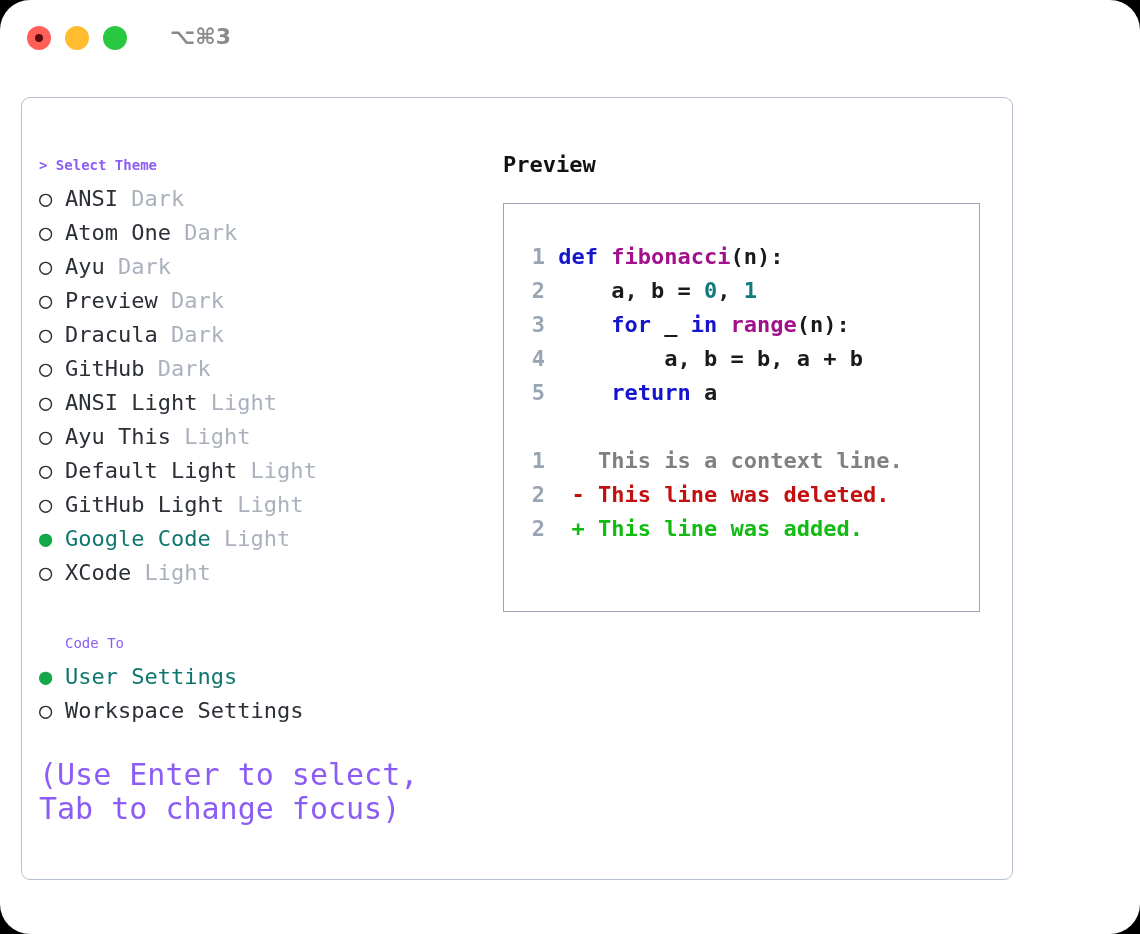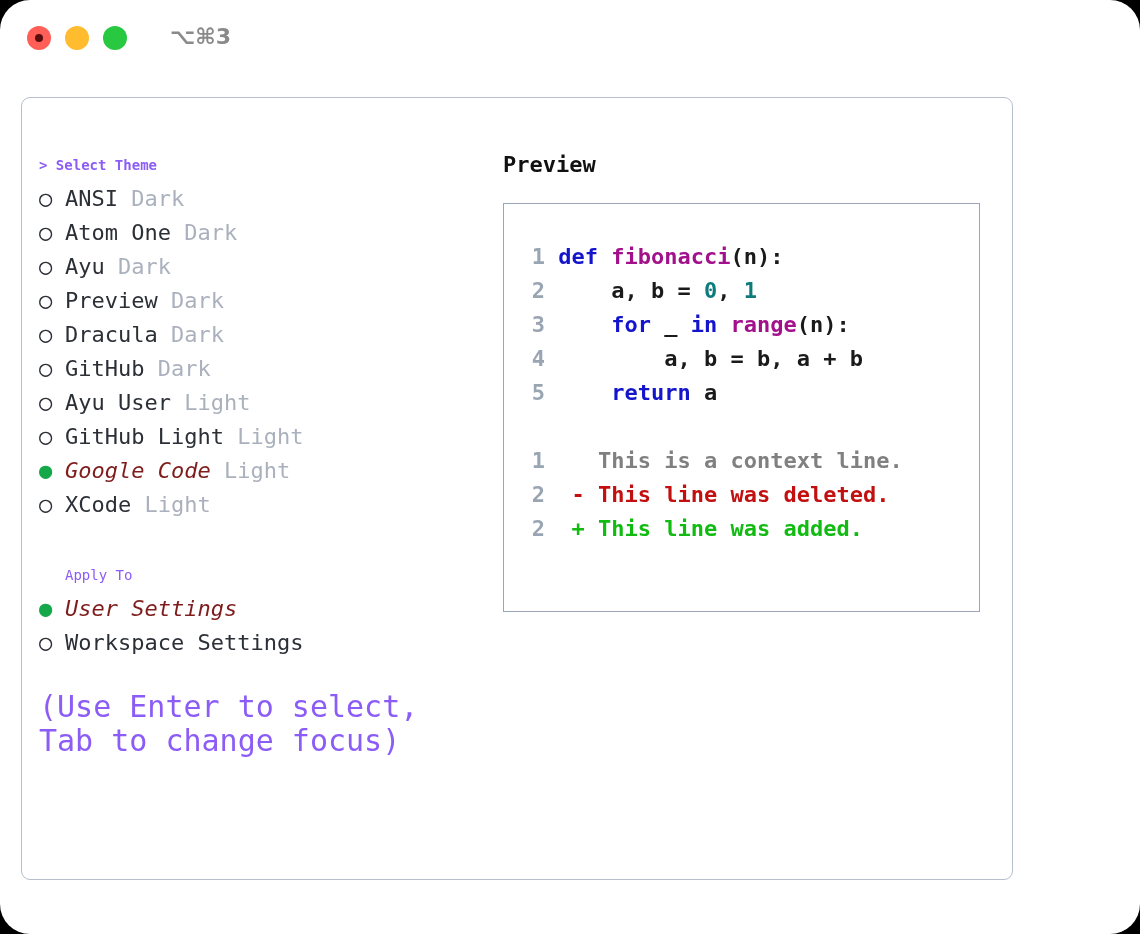--- a/index.html
+++ b/index.html
@@ -111,21 +111,21 @@
     white-space: pre;
     color: #2b2f36;
   }
   .marker {
     display: inline-block;
     width: 26px;
     color: #2b2f36;
   }
   .opt-row.selected .marker { color: #14a84a; }
   .opt-name { color: #2b2f36; }
-  .opt-row.selected .opt-name { color: #7f1d1d; font-style: italic; }
+  .opt-row.selected .opt-name { color: #0f766e; }
   .opt-variant { color: #aab1bd; }
 
   .spacer-lg { height: 36px; }
   .spacer-md { height: 30px; }
 
   .hint {
     font-size: 30px;
     line-height: 34px;
     color: #8b5cf6;
     width: 420px;
@@ -196,29 +196,31 @@
 
       <div class="left-col">
         <div class="section-head bold">&gt; Select Theme</div>
         <div id="theme-list">
             <div class="opt-row"><span class="marker">○</span><span class="opt-name">ANSI</span><span> </span><span class="opt-variant">Dark</span></div>
             <div class="opt-row"><span class="marker">○</span><span class="opt-name">Atom One</span><span> </span><span class="opt-variant">Dark</span></div>
             <div class="opt-row"><span class="marker">○</span><span class="opt-name">Ayu</span><span> </span><span class="opt-variant">Dark</span></div>
             <div class="opt-row"><span class="marker">○</span><span class="opt-name">Preview</span><span> </span><span class="opt-variant">Dark</span></div>
             <div class="opt-row"><span class="marker">○</span><span class="opt-name">Dracula</span><span> </span><span class="opt-variant">Dark</span></div>
             <div class="opt-row"><span class="marker">○</span><span class="opt-name">GitHub</span><span> </span><span class="opt-variant">Dark</span></div>
-            <div class="opt-row"><span class="marker">○</span><span class="opt-name">Ayu User</span><span> </span><span class="opt-variant">Light</span></div>
+            <div class="opt-row"><span class="marker">○</span><span class="opt-name">ANSI Light</span><span> </span><span class="opt-variant">Light</span></div>
+            <div class="opt-row"><span class="marker">○</span><span class="opt-name">Ayu This</span><span> </span><span class="opt-variant">Light</span></div>
+            <div class="opt-row"><span class="marker">○</span><span class="opt-name">Default Light</span><span> </span><span class="opt-variant">Light</span></div>
             <div class="opt-row"><span class="marker">○</span><span class="opt-name">GitHub Light</span><span> </span><span class="opt-variant">Light</span></div>
             <div class="opt-row selected"><span class="marker">●</span><span class="opt-name">Google Code</span><span> </span><span class="opt-variant">Light</span></div>
             <div class="opt-row"><span class="marker">○</span><span class="opt-name">XCode</span><span> </span><span class="opt-variant">Light</span></div>
           </div>
 
         <div class="spacer-lg"></div>
 
-        <div class="section-head"><span class="marker"></span><span>Apply To</span></div>
+        <div class="section-head"><span class="marker"></span><span>Code To</span></div>
         <div id="apply-list">
             <div class="opt-row selected"><span class="marker">●</span><span class="opt-name">User Settings</span></div>
             <div class="opt-row"><span class="marker">○</span><span class="opt-name">Workspace Settings</span></div>
           </div>
 
         <div class="spacer-md"></div>
 
         <div class="hint">(Use Enter to select, Tab to change focus)</div>
       </div>
 

